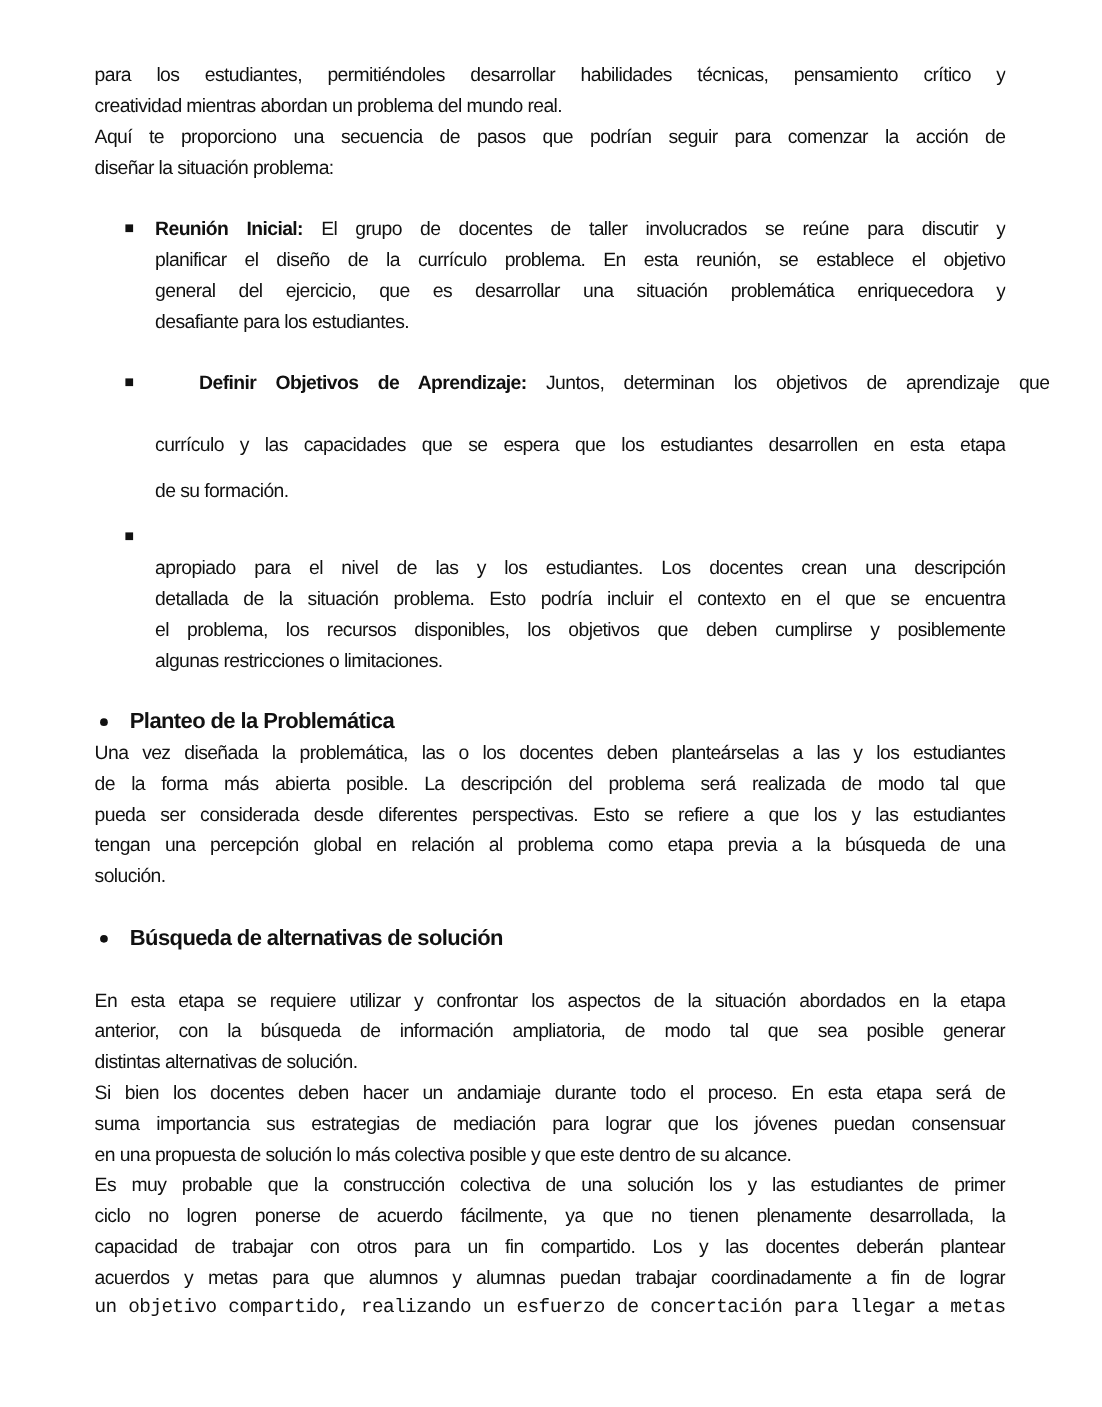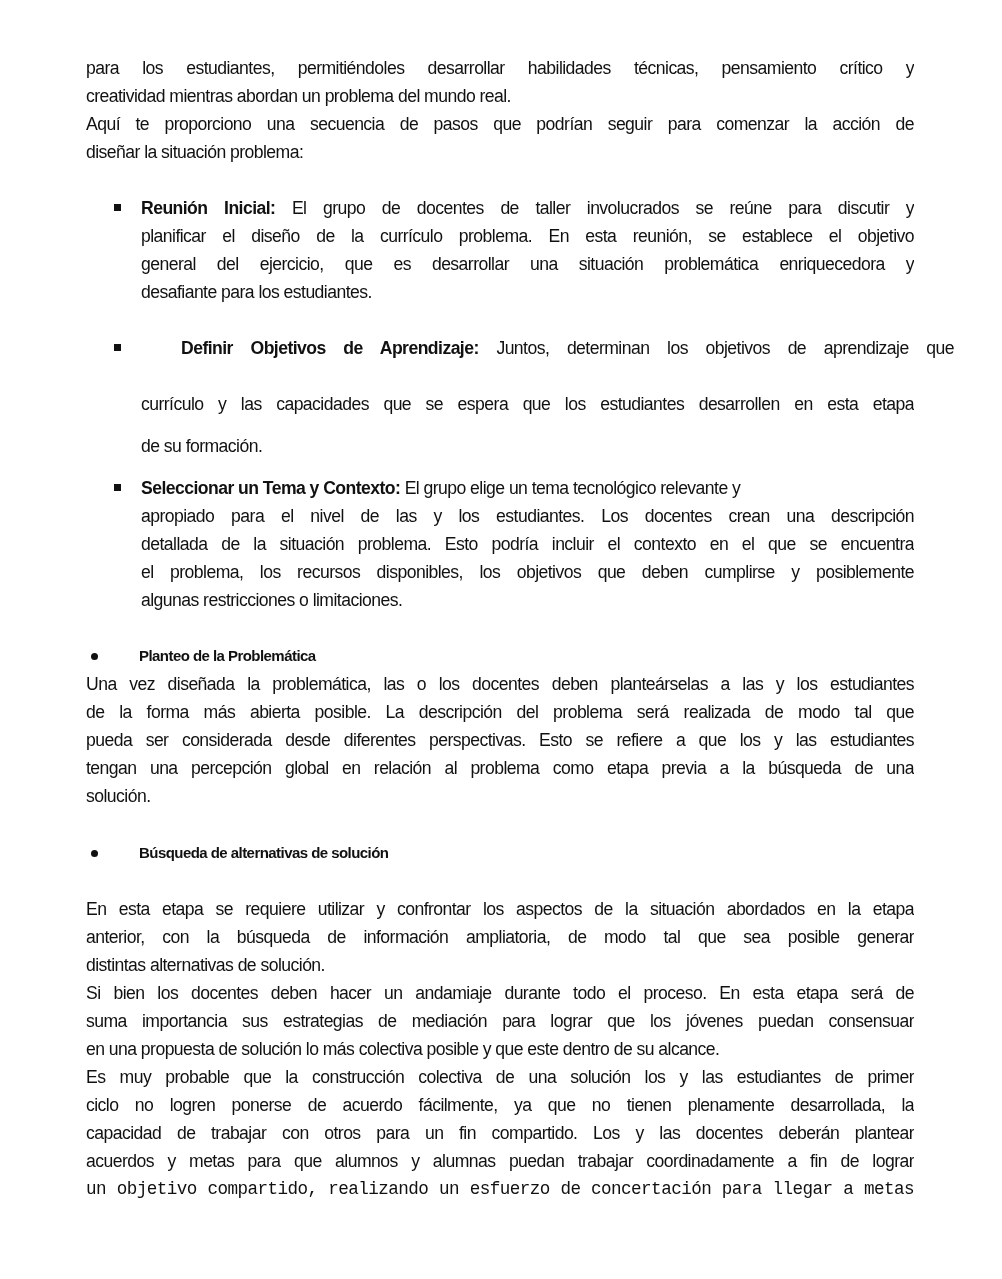--- a/index.html
+++ b/index.html
@@ -58,26 +58,25 @@
       position: absolute;
       left: 91px;
       width: 7px;
       height: 7px;
       border-radius: 50%;
       background: #111111;
     }
     .heading {
       position: absolute;
       left: 118px;
-      font-size: 15px;
+      font-size: 20px;
       line-height: 28px;
       font-weight: bold;
       letter-spacing: -0.55px;
       white-space: nowrap;
-      margin-left: 21px;
     }
   </style>
 </head>
 <body>
 
 <div class="page">
 
   <div class="line just" style="top:54px;">para los estudiantes, permitiéndoles desarrollar habilidades técnicas, pensamiento crítico y</div>
   <div class="line" style="top:82px;">creatividad mientras abordan un problema del mundo real.</div>
   <div class="line just" style="top:110px;">Aquí te proporciono una secuencia de pasos que podrían seguir para comenzar la acción de</div>
@@ -88,21 +87,20 @@
   <div class="line just indent" style="top:222px;">planificar el diseño de la currículo problema. En esta reunión, se establece el objetivo</div>
   <div class="line just indent" style="top:250px;">general del ejercicio, que es desarrollar una situación problemática enriquecedora y</div>
   <div class="line indent" style="top:278px;">desafiante para los estudiantes.</div>
 
   <div class="square-bullet" style="top:344px;"></div>
   <div class="line just indent" style="top:334px;margin-left:40px;"><span class="bold">Definir Objetivos de Aprendizaje:</span><span> Juntos, determinan los objetivos de aprendizaje que</span></div>
   <div class="line just indent" style="top:390px;">currículo y las capacidades que se espera que los estudiantes desarrollen en esta etapa</div>
   <div class="line indent" style="top:432px;">de su formación.</div>
 
   <div class="square-bullet" style="top:484px;"></div>
-  <div class="line just indent" style="top: 474px; white-space: nowrap; text-align-last: auto;"><span class="bold">Seleccionar un Tema y Contexto:</span><span> El grupo elige un tema tecnológico relevante y</span></div>
   <div class="line just indent" style="top:502px;">apropiado para el nivel de las y los estudiantes. Los docentes crean una descripción</div>
   <div class="line just indent" style="top:530px;">detallada de la situación problema. Esto podría incluir el contexto en el que se encuentra</div>
   <div class="line just indent" style="top:558px;">el problema, los recursos disponibles, los objetivos que deben cumplirse y posiblemente</div>
   <div class="line indent" style="top:586px;">algunas restricciones o limitaciones.</div>
 
   <div class="round-bullet" style="top:653px;"></div>
   <div class="heading" style="top:642px;">Planteo de la Problemática</div>
   <div class="line just" style="top:670px;">Una vez diseñada la problemática, las o los docentes deben planteárselas a las y los estudiantes</div>
   <div class="line just" style="top:698px;">de la forma más abierta posible. La descripción del problema será realizada de modo tal que</div>
   <div class="line just" style="top:726px;">pueda ser considerada desde diferentes perspectivas. Esto se refiere a que los y las estudiantes</div>

